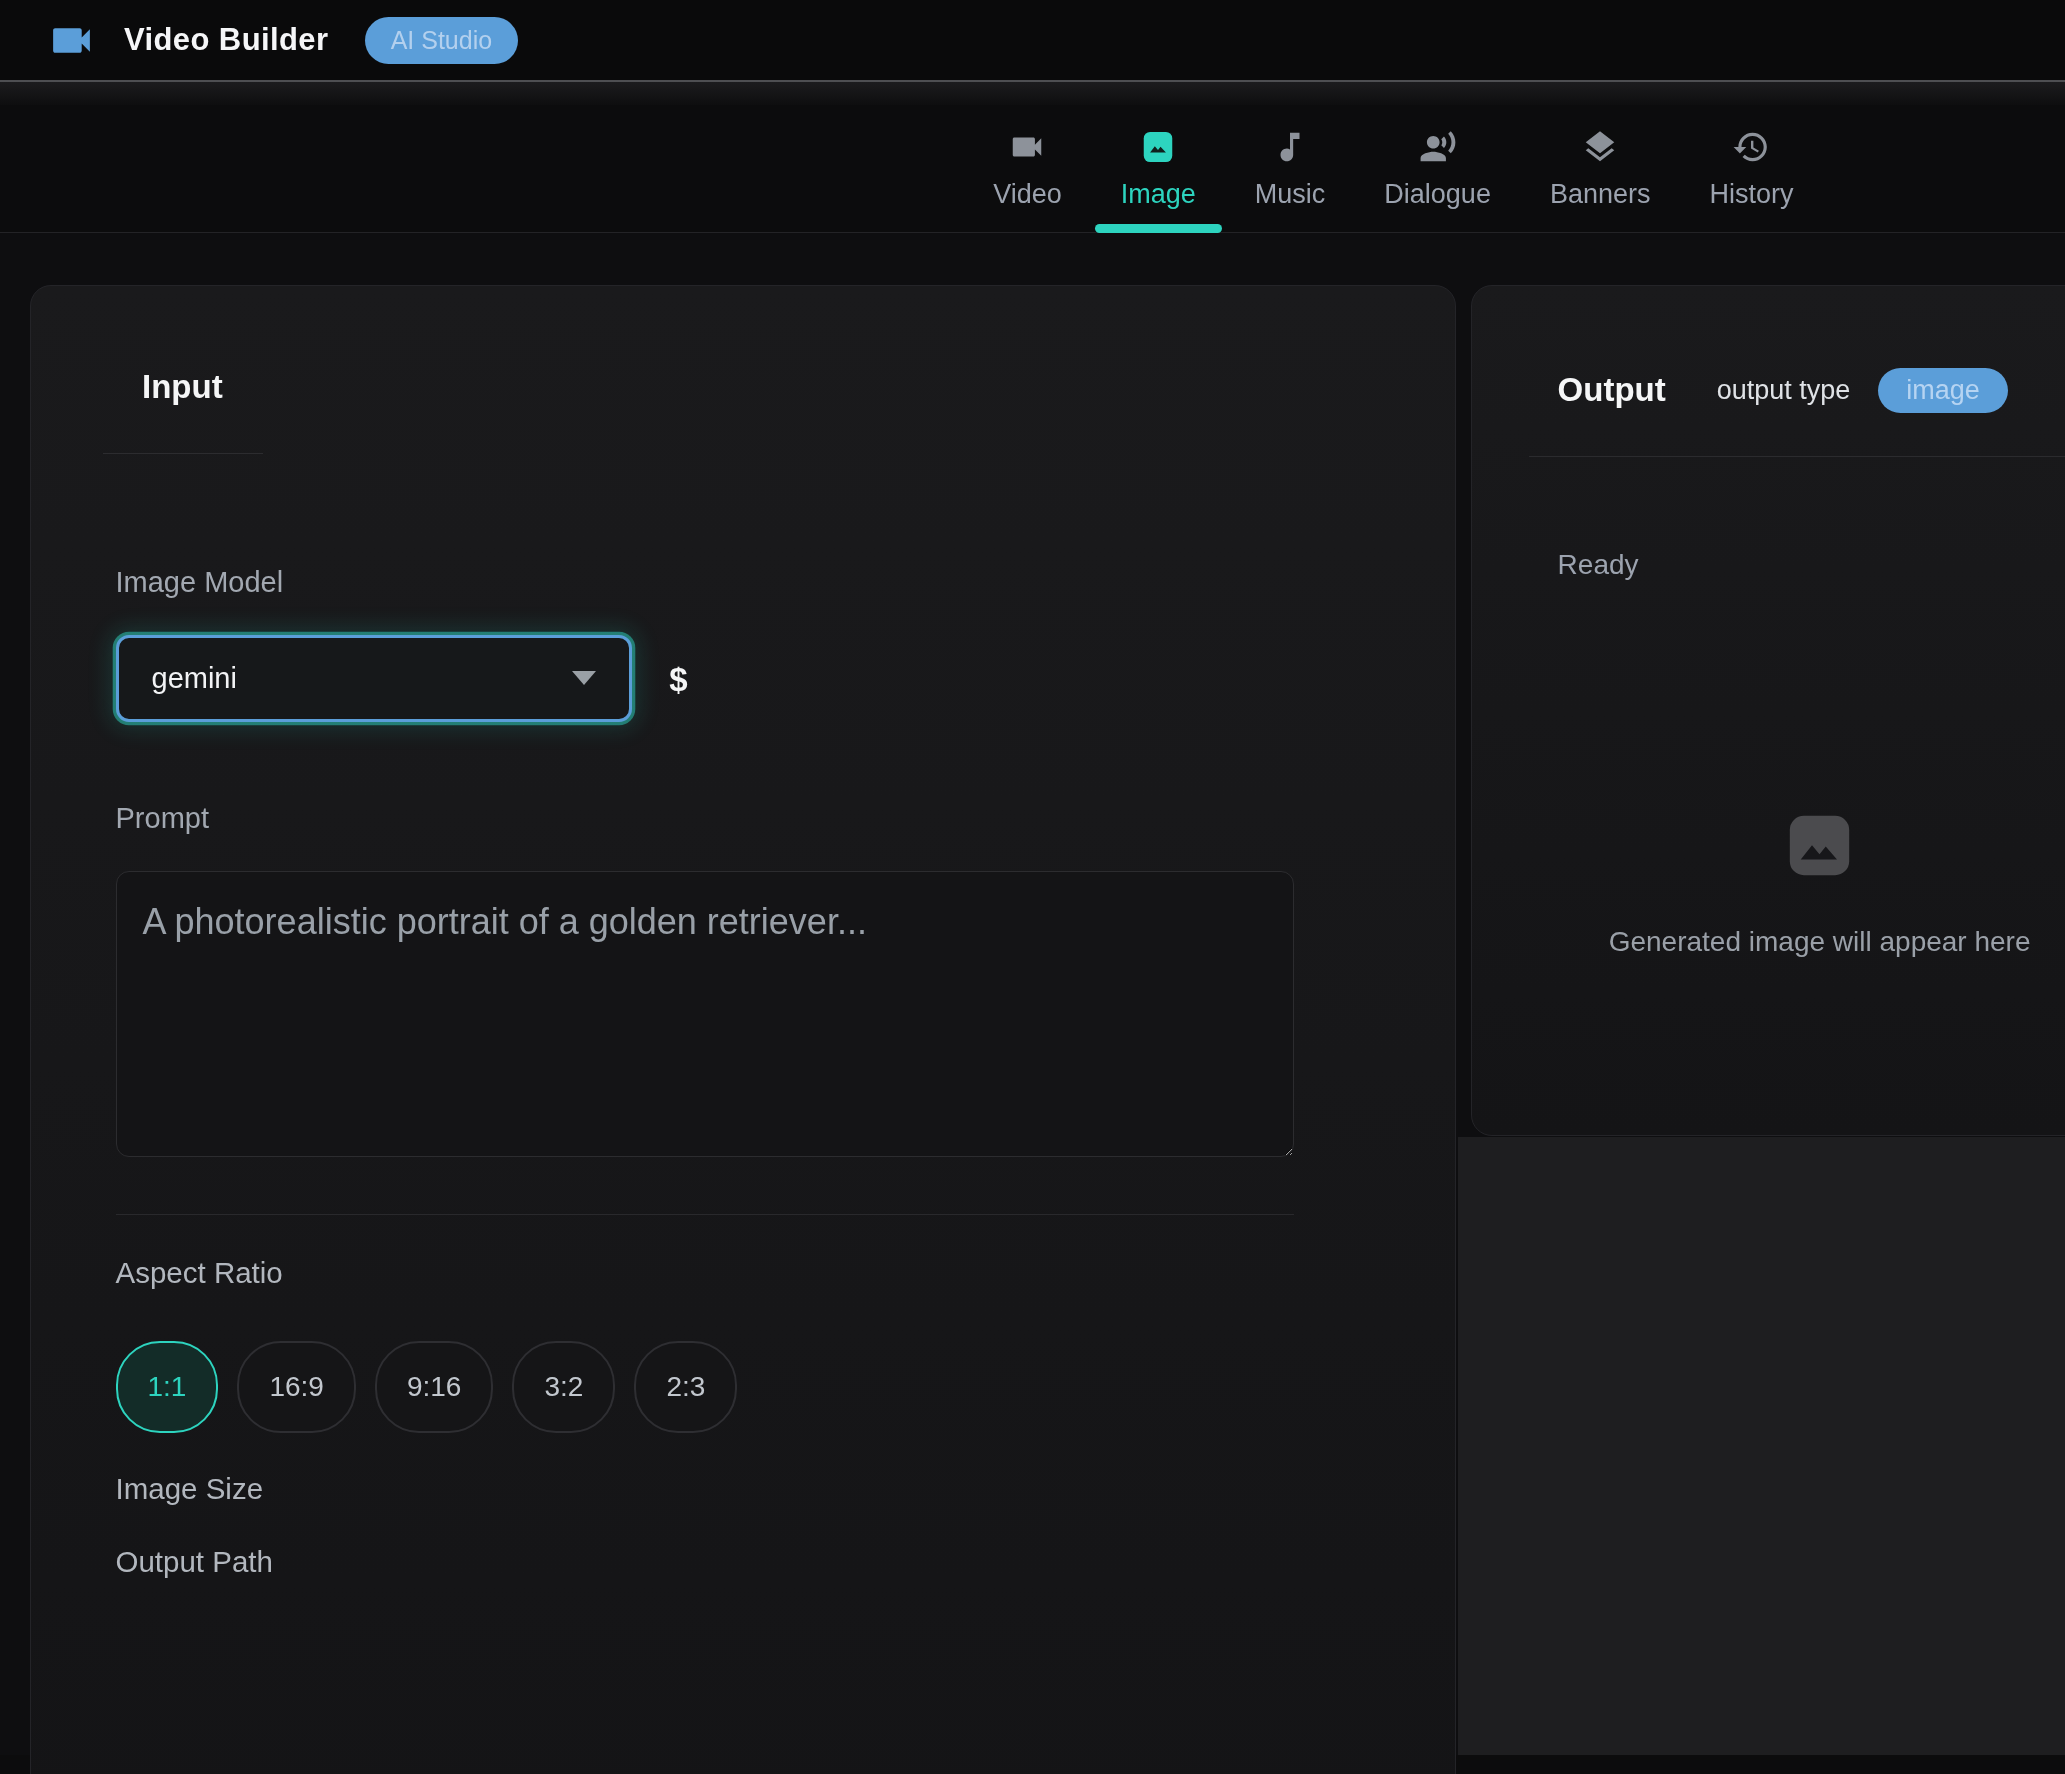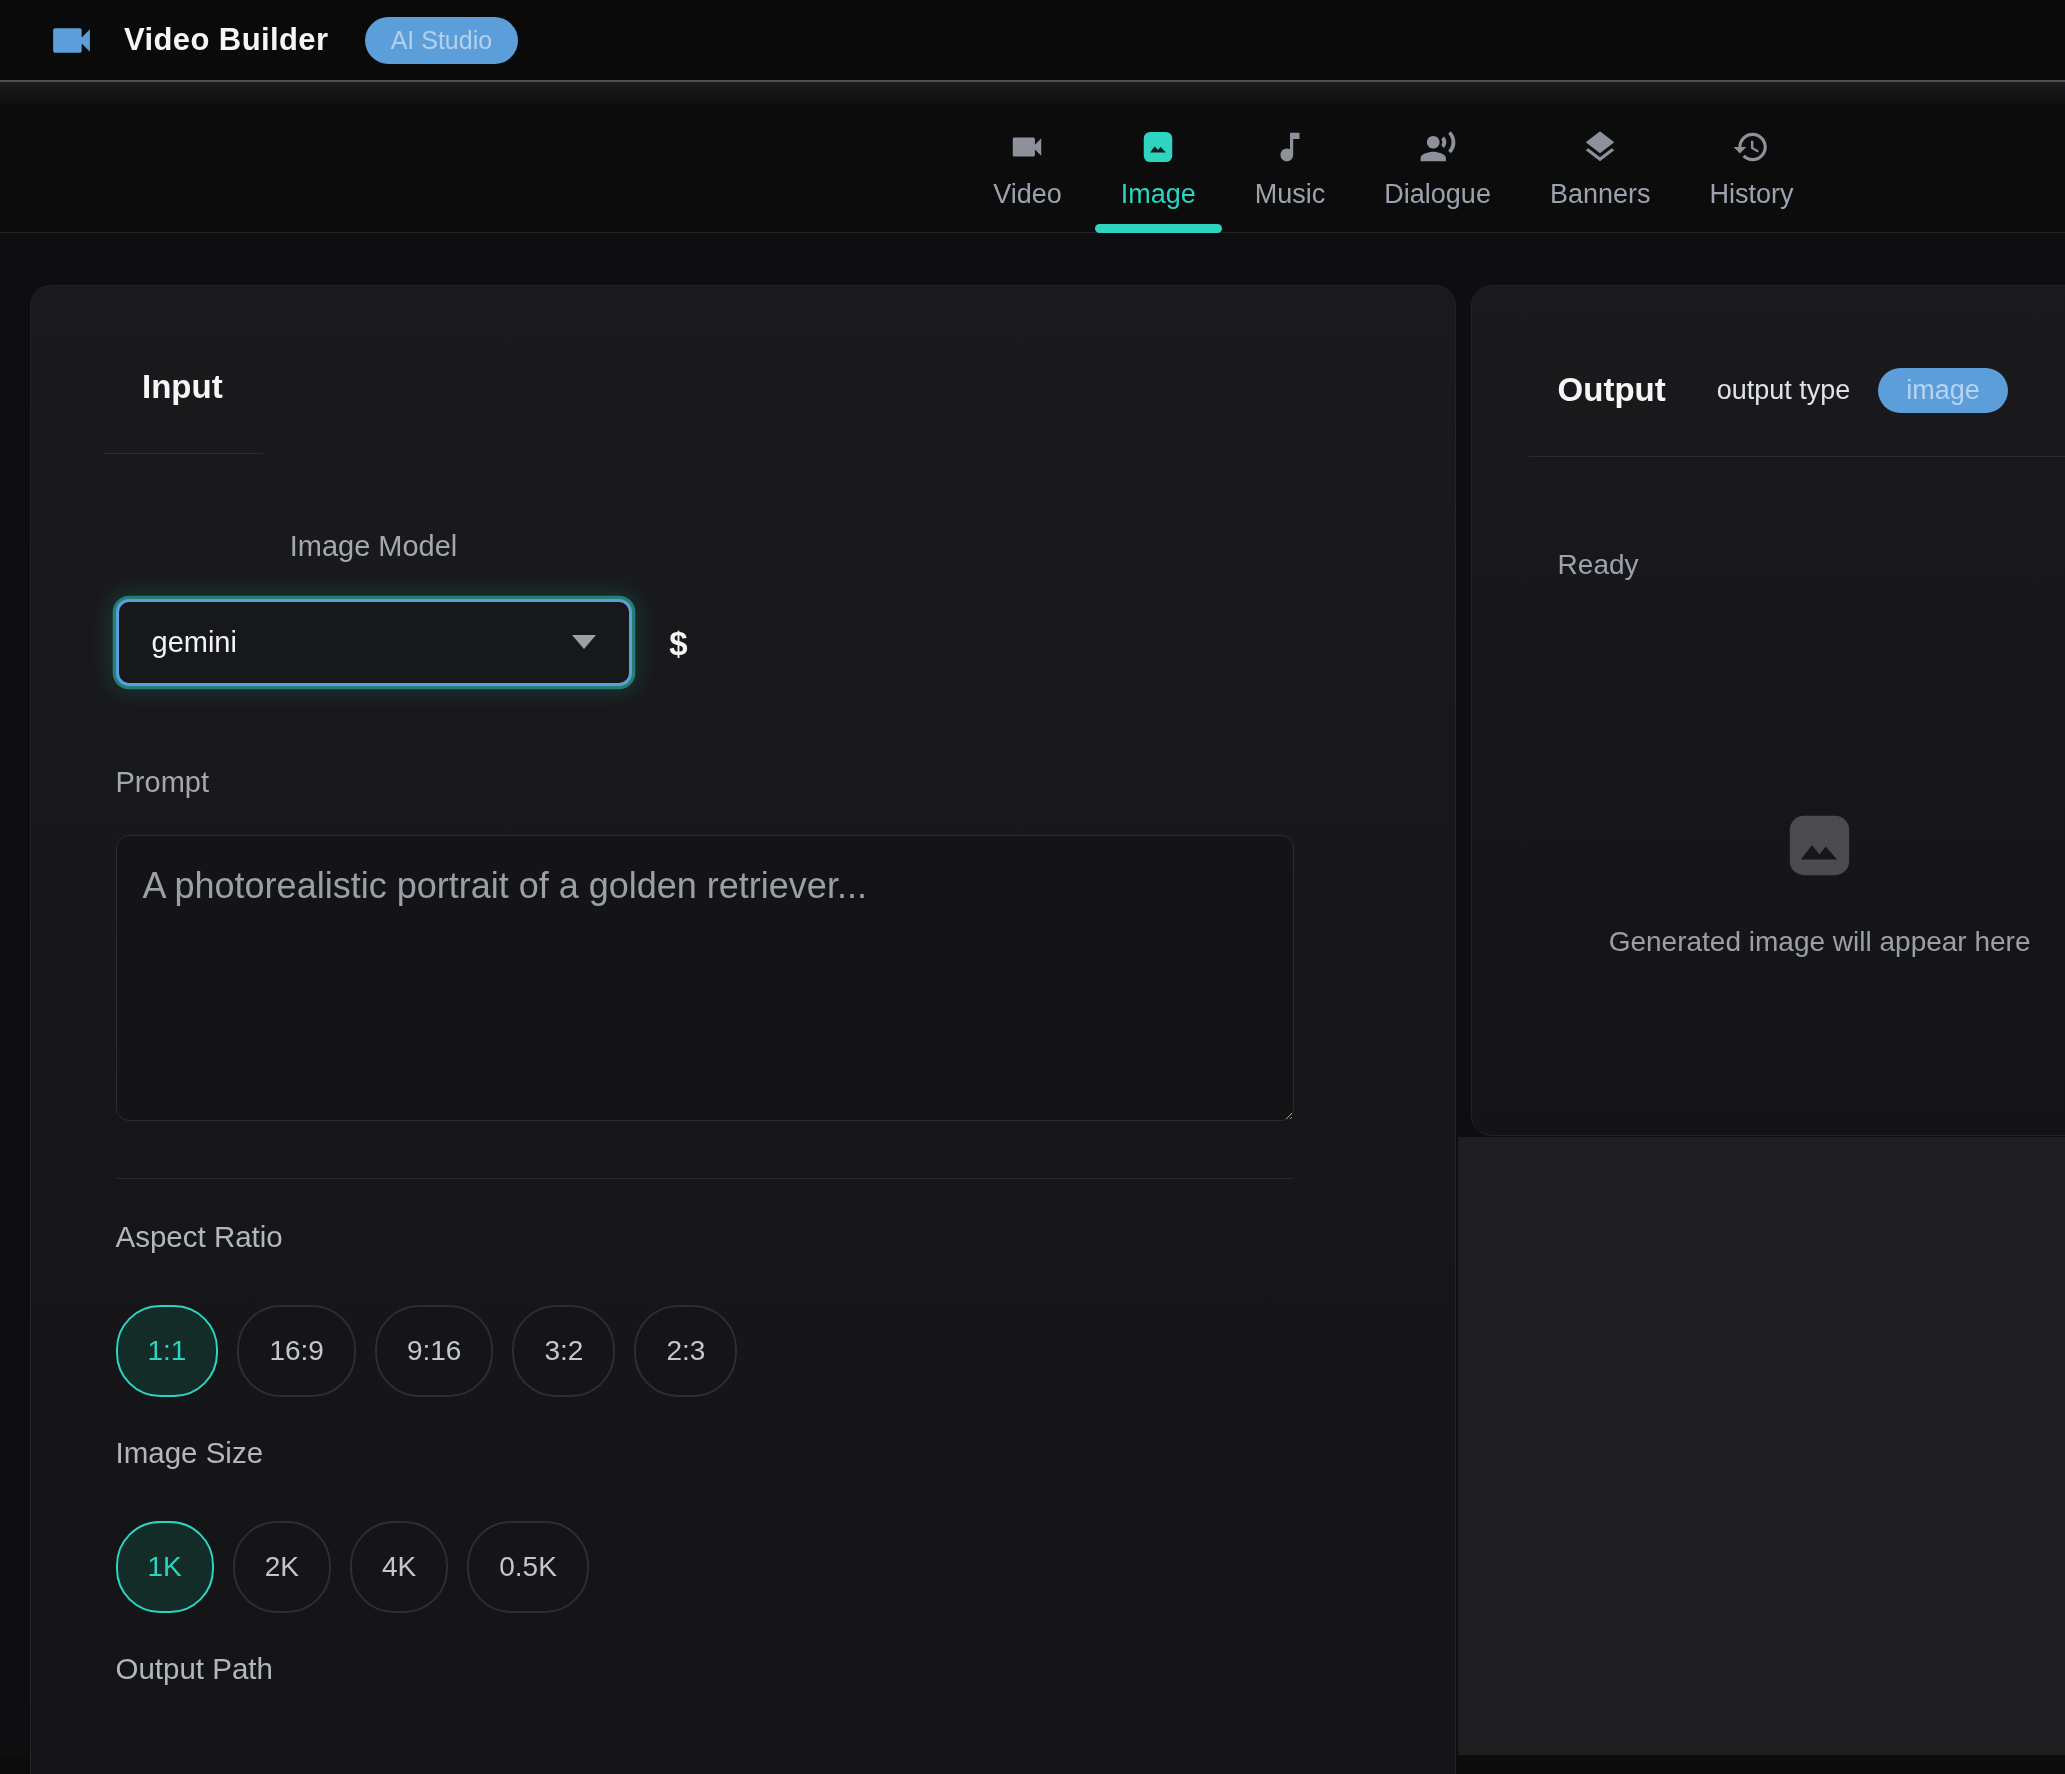--- a/index.html
+++ b/index.html
@@ -36,21 +36,21 @@
   .output-card { margin-left:13px; width:660px; height:851px; padding:82px 0 0 86px;
                  overflow:hidden; flex:none; }
   .right-filler { margin-top:1.6px; width:673px; flex:1; background:#1e1e20; }
 
   
   .inner { width:1178px; margin-left:6.5px; }
   .panel-title { font-size:33px; font-weight:700; color:#f5f6f7; margin-left:33px; }
   .title-rule { width:160px; border-top:1.6px solid #2c2c2f; margin:47px 0 0 -6.5px; }
 
   .field-label { font-size:29px; color:#a2a8b1; }
-  .field-row { display:flex; align-items:flex-end; margin-top:76px;text-align:center; }
+  .field-row { display:flex; align-items:flex-end; margin-top:112px; }
   .col-model { width:516px; }
   .col-provider { width:577px; }
   .select { height:87px; margin-top:36px; background:#141416; border:1.6px solid #323236;
             border-radius:13px; display:flex; align-items:center; justify-content:space-between;
             padding:0 33px; cursor:pointer; }
   .select .sel-value { font-size:29px; color:#f2f3f5; font-weight:500; }
   .caret { width:0; height:0; border-left:12.3px solid transparent;
            border-right:12.3px solid transparent; border-top:14.7px solid #9aa0a6; }
   .select.focused { background:#16181a; border:3.3px solid #5b9ed9;
       box-shadow:0 0 0 3.3px rgba(45,212,191,.5), 0 0 21px 7.4px rgba(45,212,191,.14); }
@@ -164,26 +164,20 @@
       <div class="section-label">Aspect Ratio</div>
       <div class="chips">
         <div class="chip selected">1:1</div>
         <div class="chip">16:9</div>
         <div class="chip">9:16</div>
         <div class="chip">3:2</div>
         <div class="chip">2:3</div>
       </div>
 
       <div class="section-label" style="margin-top:39px">Image Size</div>
-      <div class="chips">
-        <div class="chip selected">1K</div>
-        <div class="chip">2K</div>
-        <div class="chip">4K</div>
-        <div class="chip">0.5K</div>
-      </div>
 
       <div class="section-label" style="margin-top:39px">Output Path</div>
     </div>
   </section>
 
   <div class="right-col">
     <section class="card output-card">
       <div class="out-head">
         <h2 class="panel-title" style="margin-left:0">Output</h2>
         <span class="out-type-label">output type</span>

